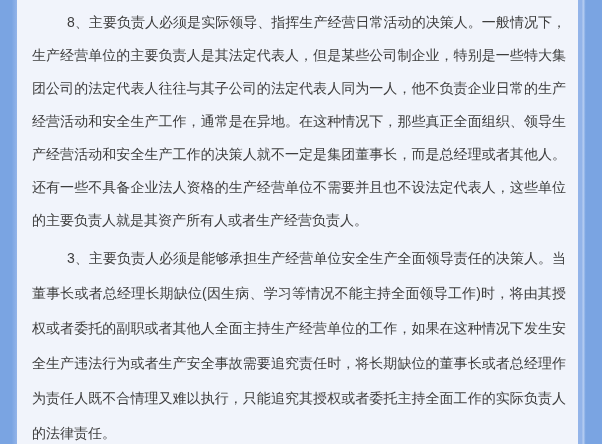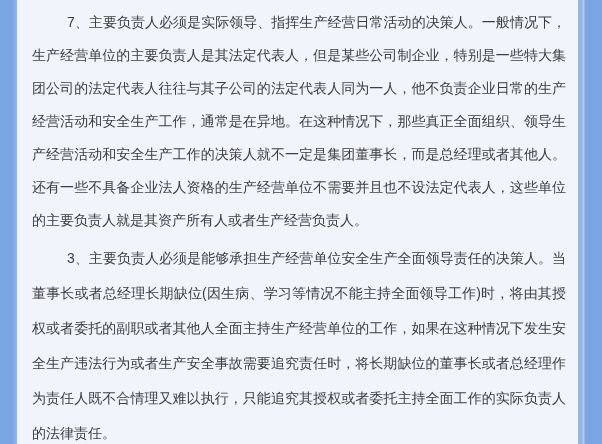--- a/index.html
+++ b/index.html
@@ -50,17 +50,17 @@
   .para.para-3 {
     line-height: 35px;
   }
 </style>
 </head>
 <body>
 
 <div class="screen">
   <div class="side-margin left"></div>
   <div class="page">
-    <p class="para para-2">7、主要负责人必须是实际领导、指挥生产经营日常活动的决策人。一般情况下，生产经营单位的主要负责人是其法定代表人，但是某些公司制企业，特别是一些特大集团公司的法定代表人往往与其子公司的法定代表人同为一人，他不负责企业日常的生产经营活动和安全生产工作，通常是在异地。在这种情况下，那些真正全面组织、领导生产经营活动和安全生产工作的决策人就不一定是集团董事长，而是总经理或者其他人。还有一些不具备企业法人资格的生产经营单位不需要并且也不设法定代表人，这些单位的主要负责人就是其资产所有人或者生产经营负责人。</p>
+    <p class="para para-2">8、主要负责人必须是实际领导、指挥生产经营日常活动的决策人。一般情况下，生产经营单位的主要负责人是其法定代表人，但是某些公司制企业，特别是一些特大集团公司的法定代表人往往与其子公司的法定代表人同为一人，他不负责企业日常的生产经营活动和安全生产工作，通常是在异地。在这种情况下，那些真正全面组织、领导生产经营活动和安全生产工作的决策人就不一定是集团董事长，而是总经理或者其他人。还有一些不具备企业法人资格的生产经营单位不需要并且也不设法定代表人，这些单位的主要负责人就是其资产所有人或者生产经营负责人。</p>
     <p class="para para-3">3、主要负责人必须是能够承担生产经营单位安全生产全面领导责任的决策人。当董事长或者总经理长期缺位(因生病、学习等情况不能主持全面领导工作)时，将由其授权或者委托的副职或者其他人全面主持生产经营单位的工作，如果在这种情况下发生安全生产违法行为或者生产安全事故需要追究责任时，将长期缺位的董事长或者总经理作为责任人既不合情理又难以执行，只能追究其授权或者委托主持全面工作的实际负责人的法律责任。</p>
   </div>
   <div class="side-margin right"></div>
 </div>
 
 </body></html>

